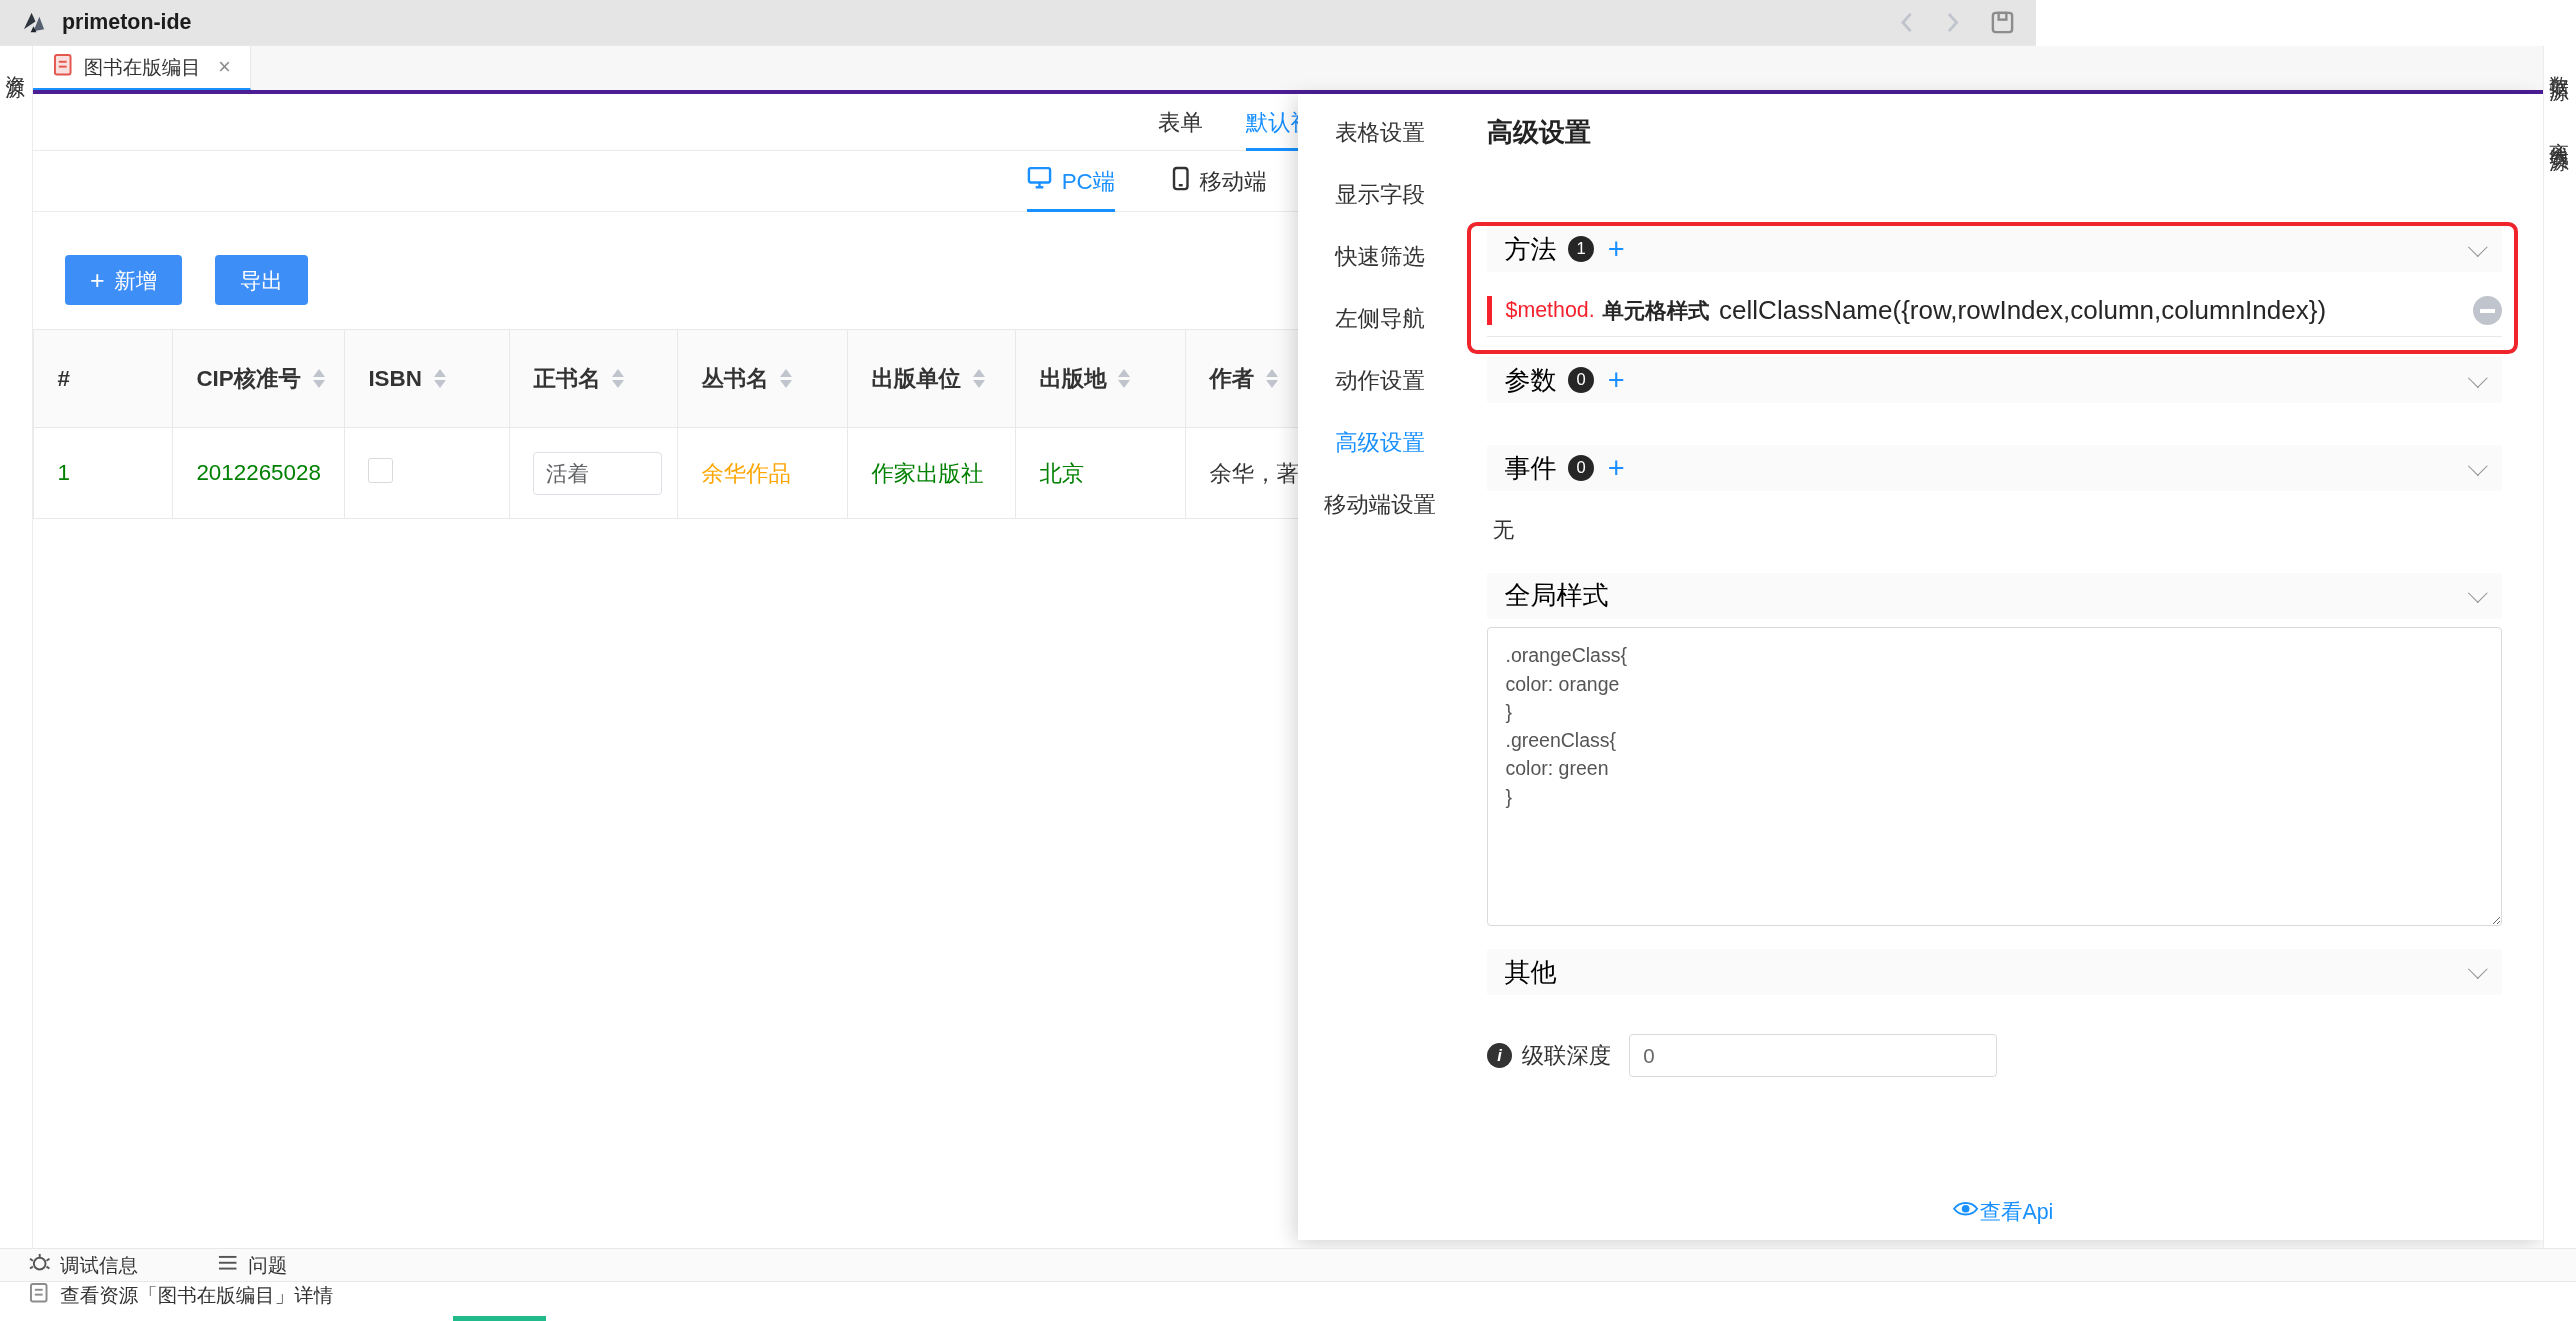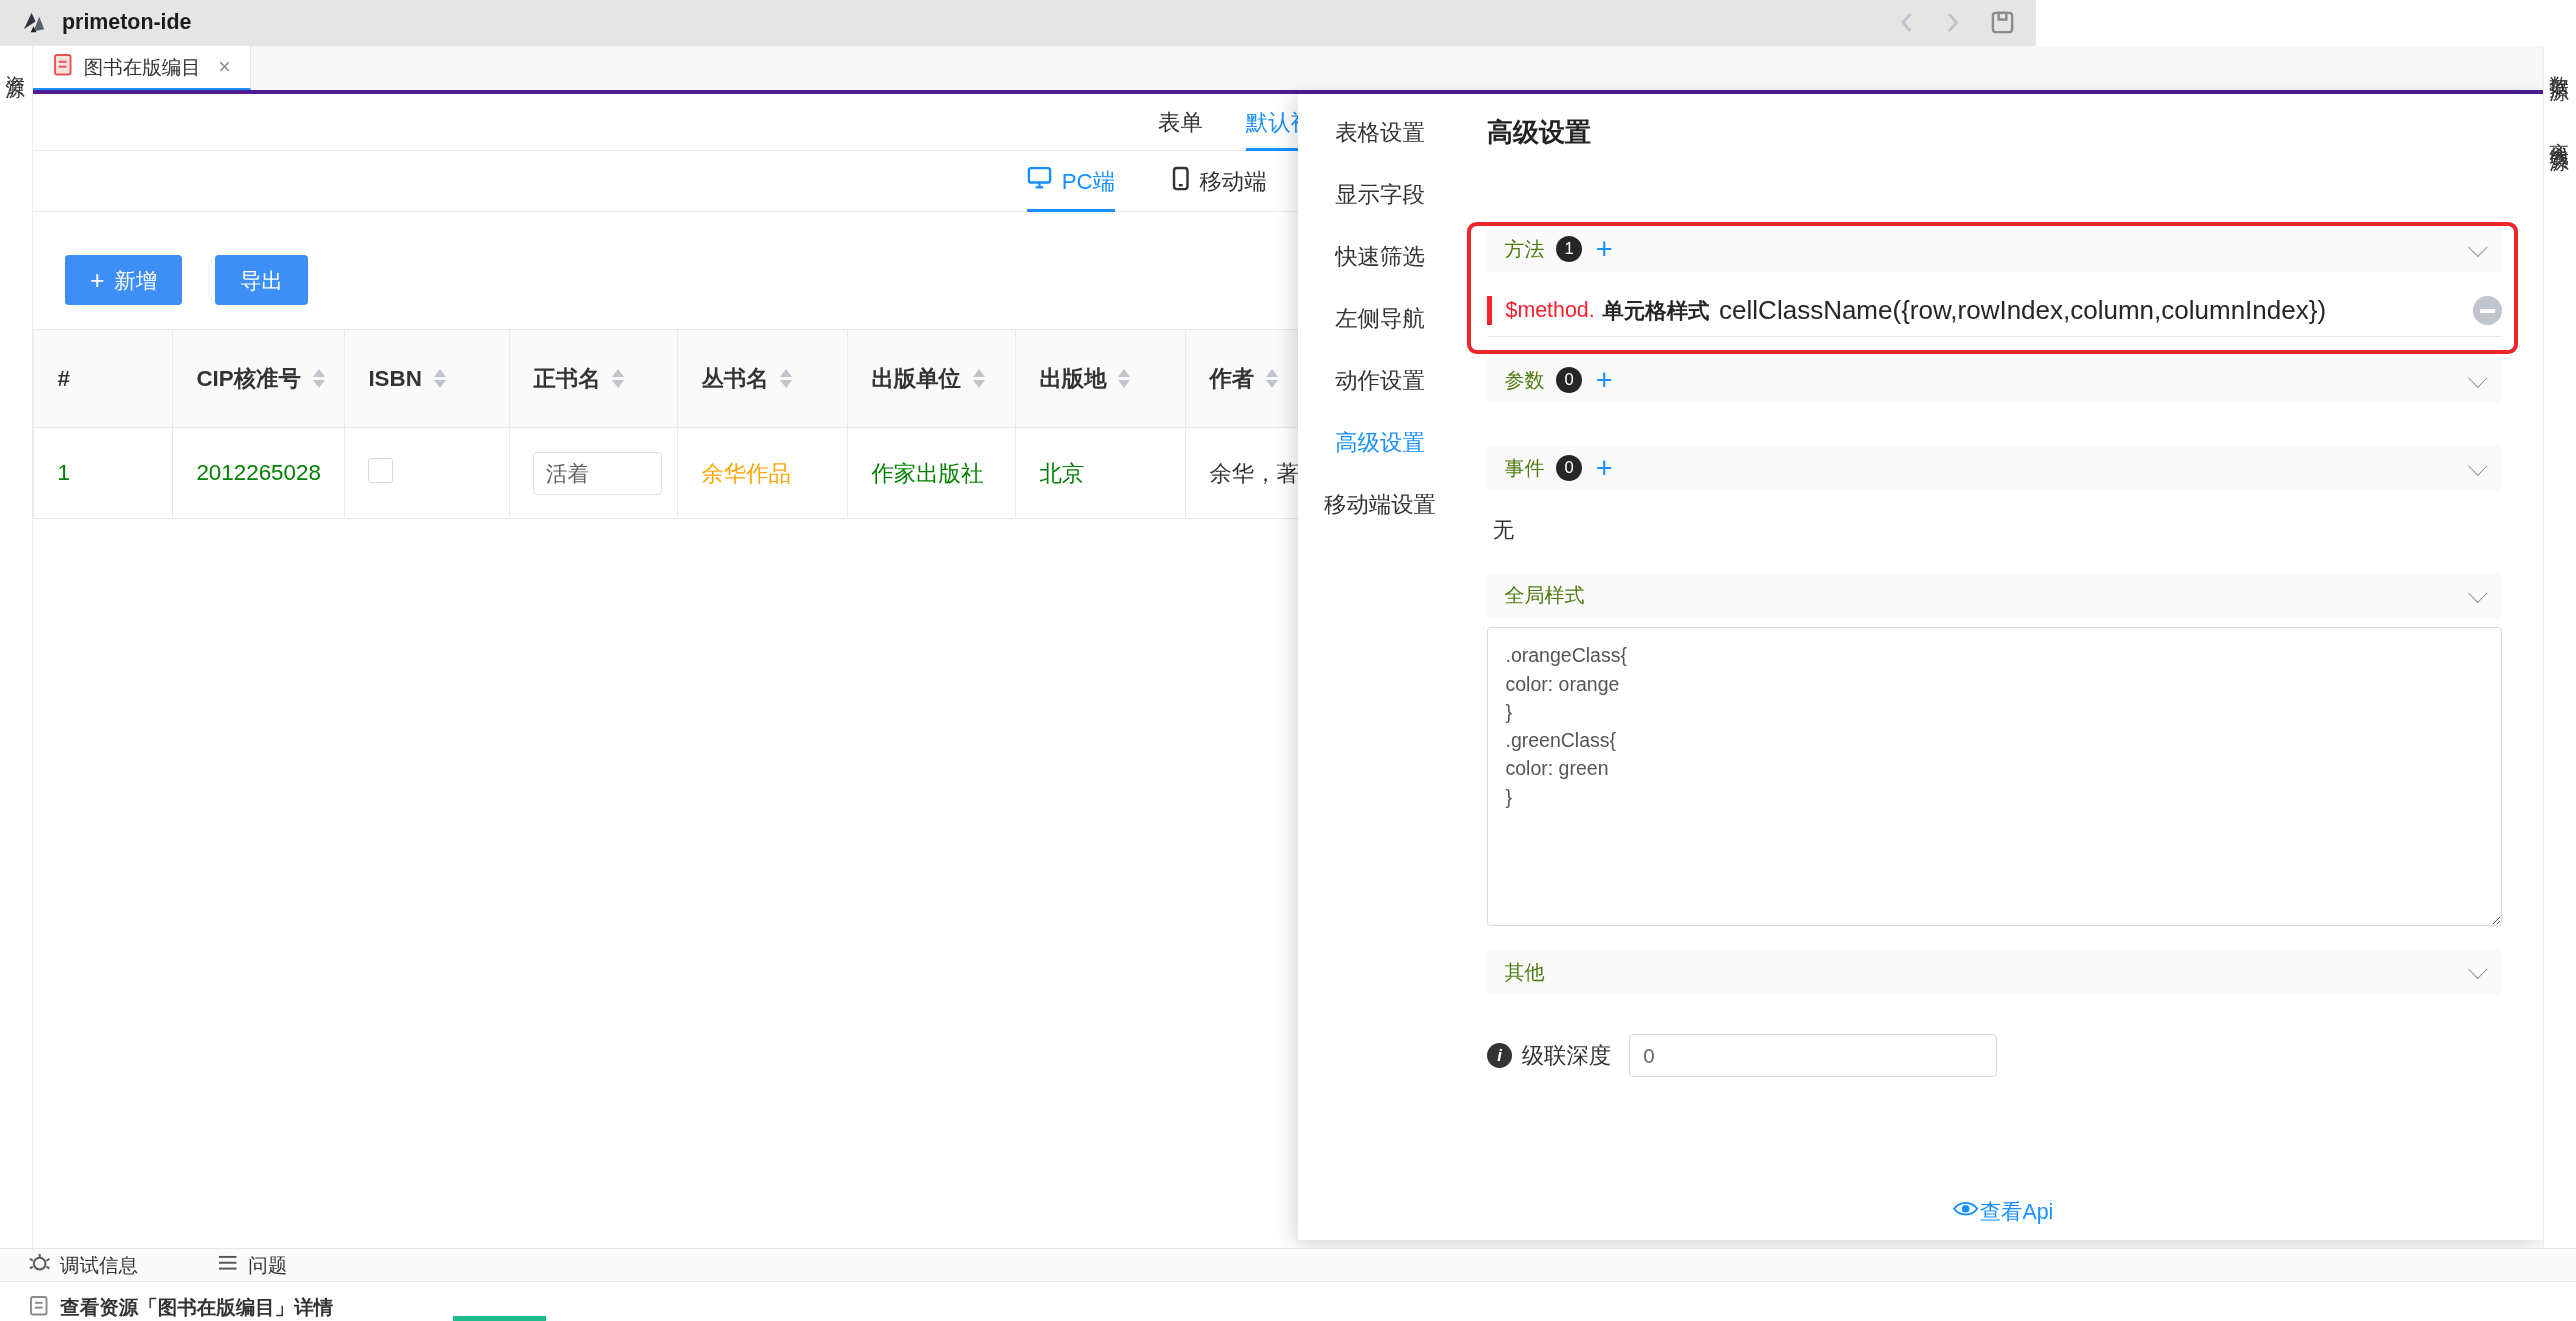--- a/index.html
+++ b/index.html
@@ -74,21 +74,21 @@
     box-shadow:-7.8px 0 19.5px rgba(0,0,0,0.08), 0 7.8px 19.5px rgba(0,0,0,0.10); display:flex; z-index:20; }
   .drawer-nav { width:164px; padding-top:7.8px; flex:0 0 164px; }
   .nav-item { height:62px; display:flex; align-items:center; justify-content:center; font-size:22.4px;
     color:#333; cursor:pointer; }
   .nav-item.active { color:#1890ff; }
   .drawer-main { flex:1; padding:0 41px 0 25px; position:relative; overflow:hidden; }
   .drawer-title { margin-top:21.4px; height:33px; font-size:26px; font-weight:700; color:#222; }
 
   .section-bar { display:flex; align-items:center; height:46px; background:#fafafa; border-radius:1.9px;
     padding:0 17.5px; cursor:pointer; }
-  .section-label { font-size:20px; color:#4d7c0f;font-family:Liberation Mono, monospace; }
+  .section-label { font-size:26px; color:#000000;font-family:Liberation Mono, monospace; }
   .badge { display:inline-block; width:26px; height:26px; border-radius:50%; background:#262626; color:#fff;
     font-size:16.6px; line-height:26px; text-align:center; margin-left:11.7px; }
   .plus { color:#1890ff; font-size:29px; margin-left:13.6px; line-height:1; cursor:pointer; }
   .chevron-wrap { margin-left:auto; display:inline-flex; align-items:center; cursor:pointer; padding-bottom:5.8px; }
   .chevron { width:13.6px; height:13.6px; border-right:1.9px solid #8c8c8c; border-bottom:1.9px solid #8c8c8c;
     transform:rotate(45deg); }
 
   .sec-methods { margin-top:78px; }
   .method-row { margin-top:13.6px; height:51px; display:flex; align-items:center; border-bottom:1px solid #e8e8e8; }
   .accent { width:4.9px; height:29px; background:#f5222d; margin-right:13.6px; }
@@ -118,22 +118,22 @@
 
   
   .annotation-box { position:absolute; left:1467px; top:222px; width:1051px; height:132px;
     border:4.9px solid #f0252b; border-radius:9.7px; z-index:60; pointer-events:none; }
 
   
   .debug-bar { position:absolute; left:0; right:0; bottom:40px; height:33px; background:#fafafa;
     border-top:1px solid #e8e8e8; display:flex; align-items:center; padding-left:29px; gap:79px; z-index:45; }
   .debug-item { display:flex; align-items:center; gap:9.7px; font-size:19.5px; color:#333; cursor:pointer; }
   .status-bar { position:absolute; left:0; right:0; bottom:0; height:40px; background:#fff;
-    border-top:1px solid #e8e8e8; display:flex; align-items:flex-end; padding-left:29px; gap:11.7px;
-    font-size:19.5px; color:#333; z-index:45;font-weight:bold; }
+    border-top:1px solid #e8e8e8; display:flex; align-items:flex-start; padding-left:29px; gap:11.7px;
+    font-size:19.5px; color:#333; z-index:45; }
   .bottom-indicator { position:absolute; left:453px; bottom:0; width:93px; height:4.9px; background:#21ba8a; z-index:46; }
 </style>
 </head>
 <body>
 
 <div class="titlebar">
   <span class="logo">
     <svg width="27" height="27" viewBox="0 0 28 28">
         <path d="M3 21 L11 4 L15 13 Z" fill="#2f3640"></path>
         <path d="M13 23 L19 8 L24 21 Z" fill="#57606f"></path>

